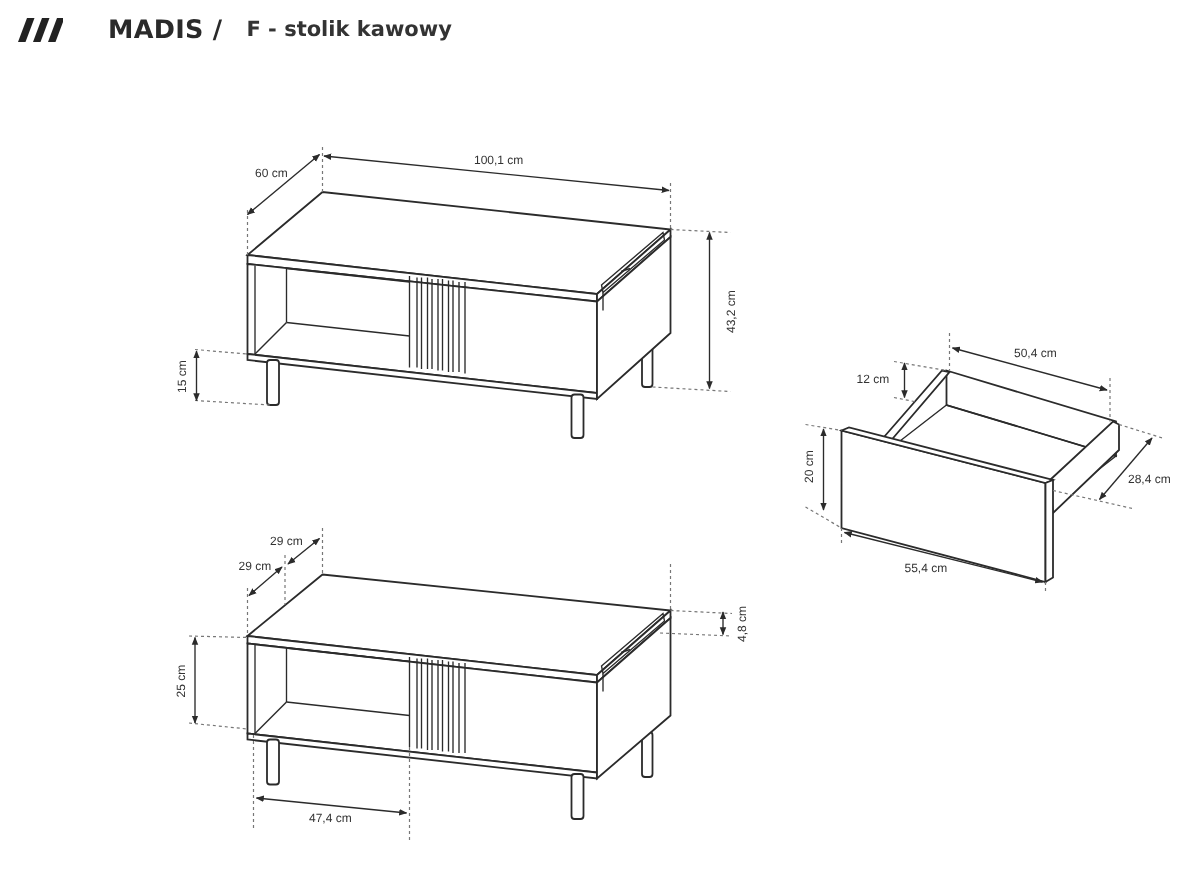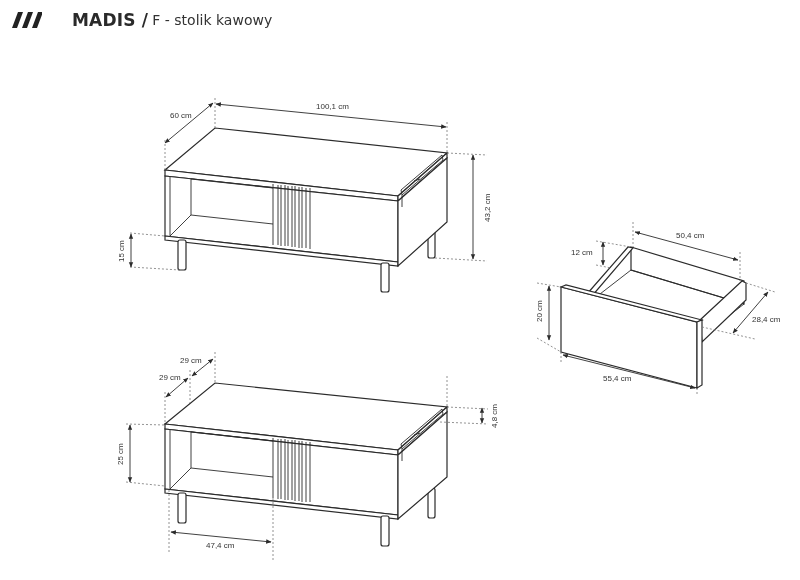--- a/index.html
+++ b/index.html
@@ -1,20 +1,20 @@
 <!DOCTYPE html>
 <html><head>
 <meta charset="utf-8">
 <style>
   html, body { margin: 0; padding: 0; background: #ffffff; }
   body { width: 800px; height: 580px; position: relative; overflow: hidden; font-family: "DejaVu Sans", sans-serif; color: #222; }
   .header { position: absolute; left: 8px; top: 8px; height: 24px; display: flex; align-items: center; text-align: right; }
   .logo { width: 34px; height: 16px; margin-right: 30px; }
   .title-strong { font-weight: bold; font-size: 17px; letter-spacing: 0.2px; color: #2a2a2a; }
-  .title-light { font-size: 14px; color: #333; margin-left: 4px; }
+  .title-light { font-size: 14px; color: #333; margin-left: 16px; font-weight: bold; }
   svg.drawing { position: absolute; left: 0; top: 0; }
   .lnf { stroke: #2b2b2b; stroke-width: 1.2; fill: #ffffff; }
   .thin { stroke: #2b2b2b; stroke-width: 0.9; fill: none; }
   .dot { stroke: #777; stroke-width: 0.8; stroke-dasharray: 2 2; fill: none; }
   .dim { stroke: #2b2b2b; stroke-width: 0.9; fill: none; }
   .lbl { font-family: "Liberation Sans", sans-serif; font-size: 8px; fill: #333; }
 </style>
 </head>
 <body>
 

